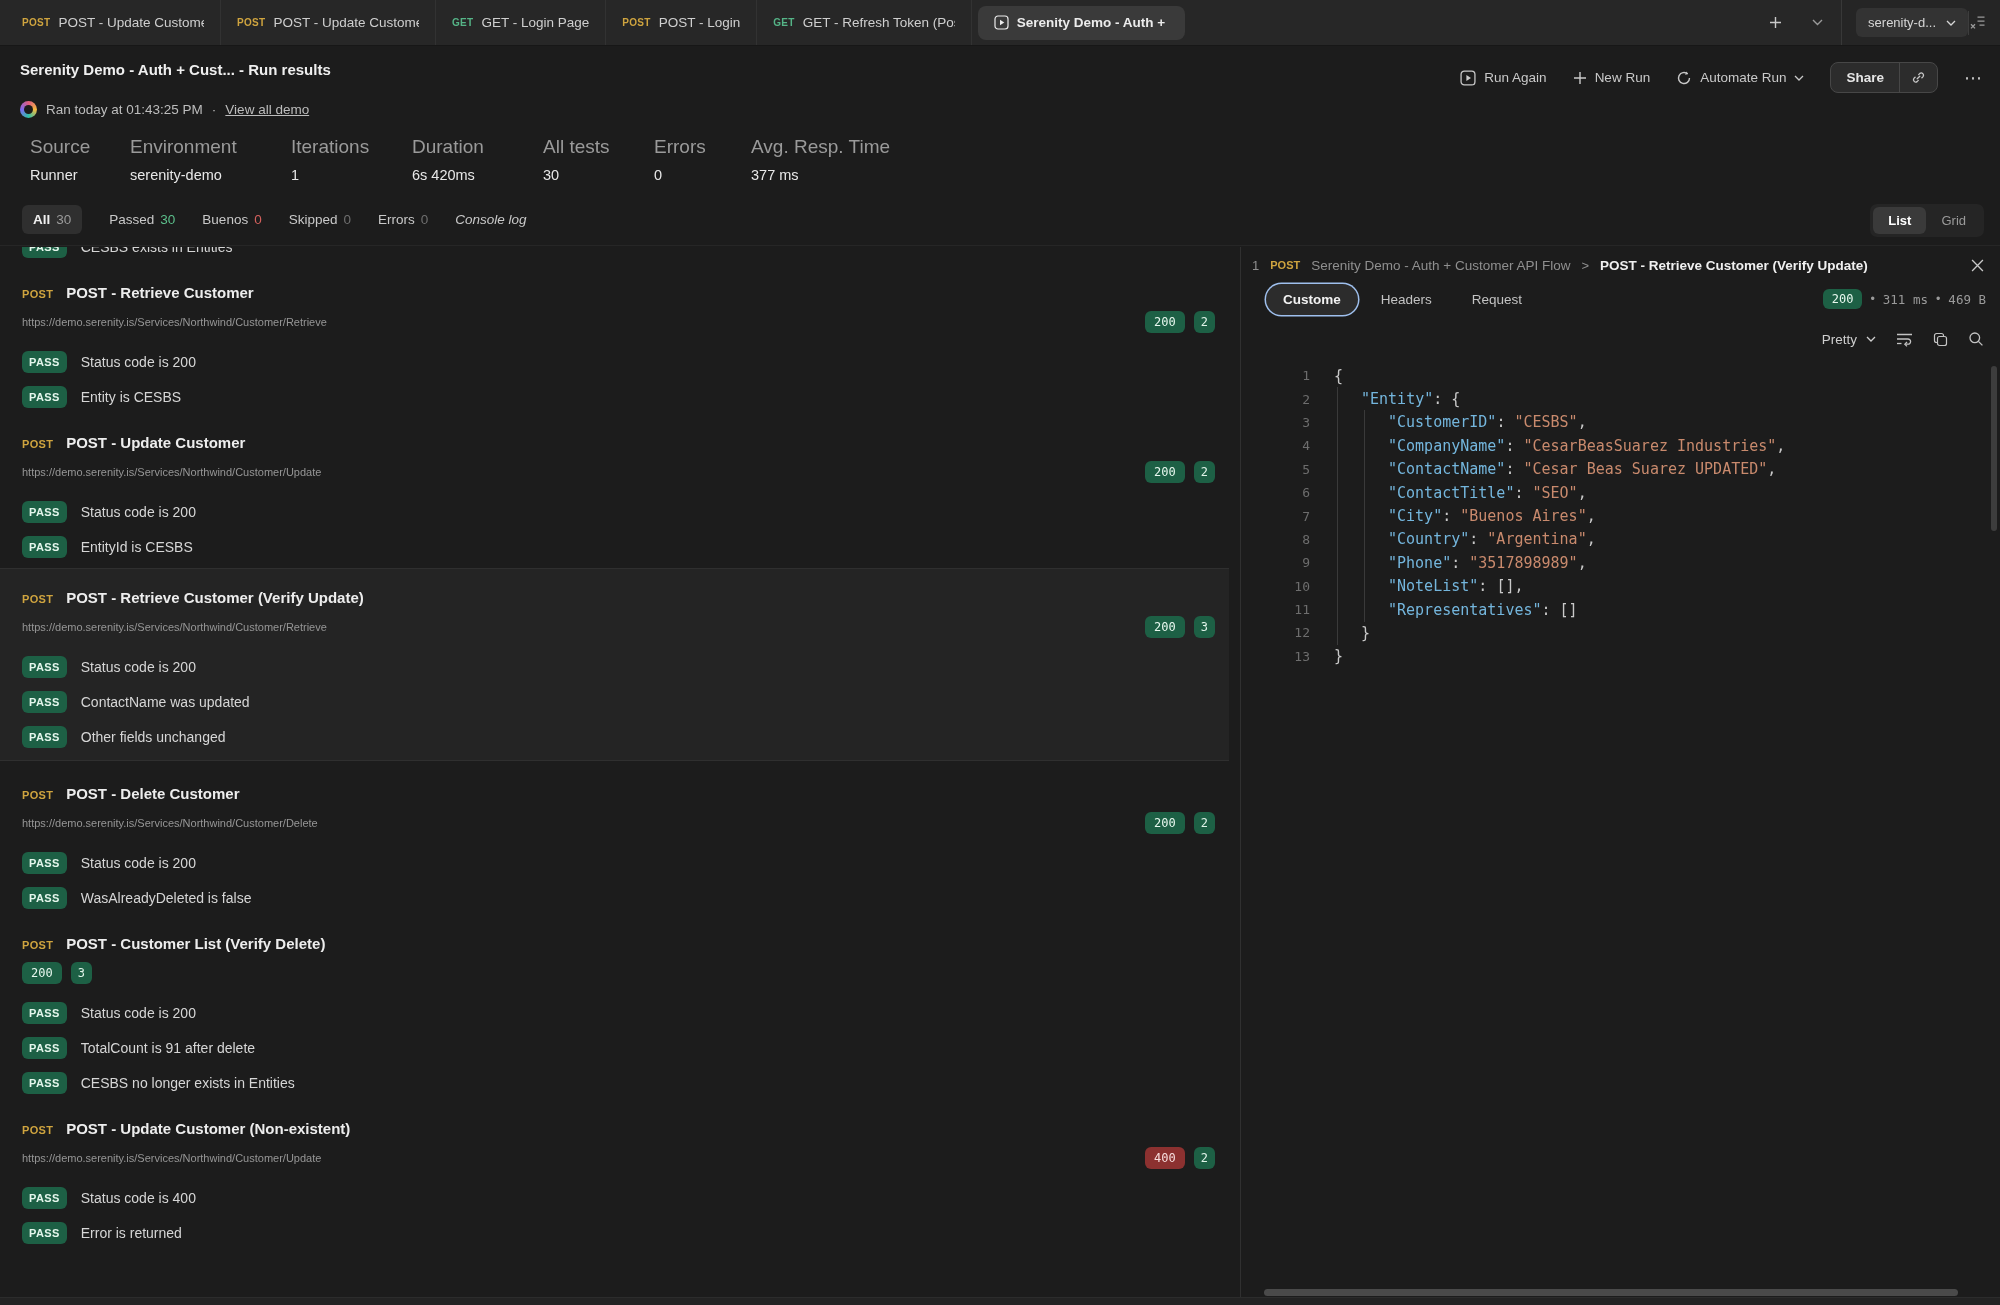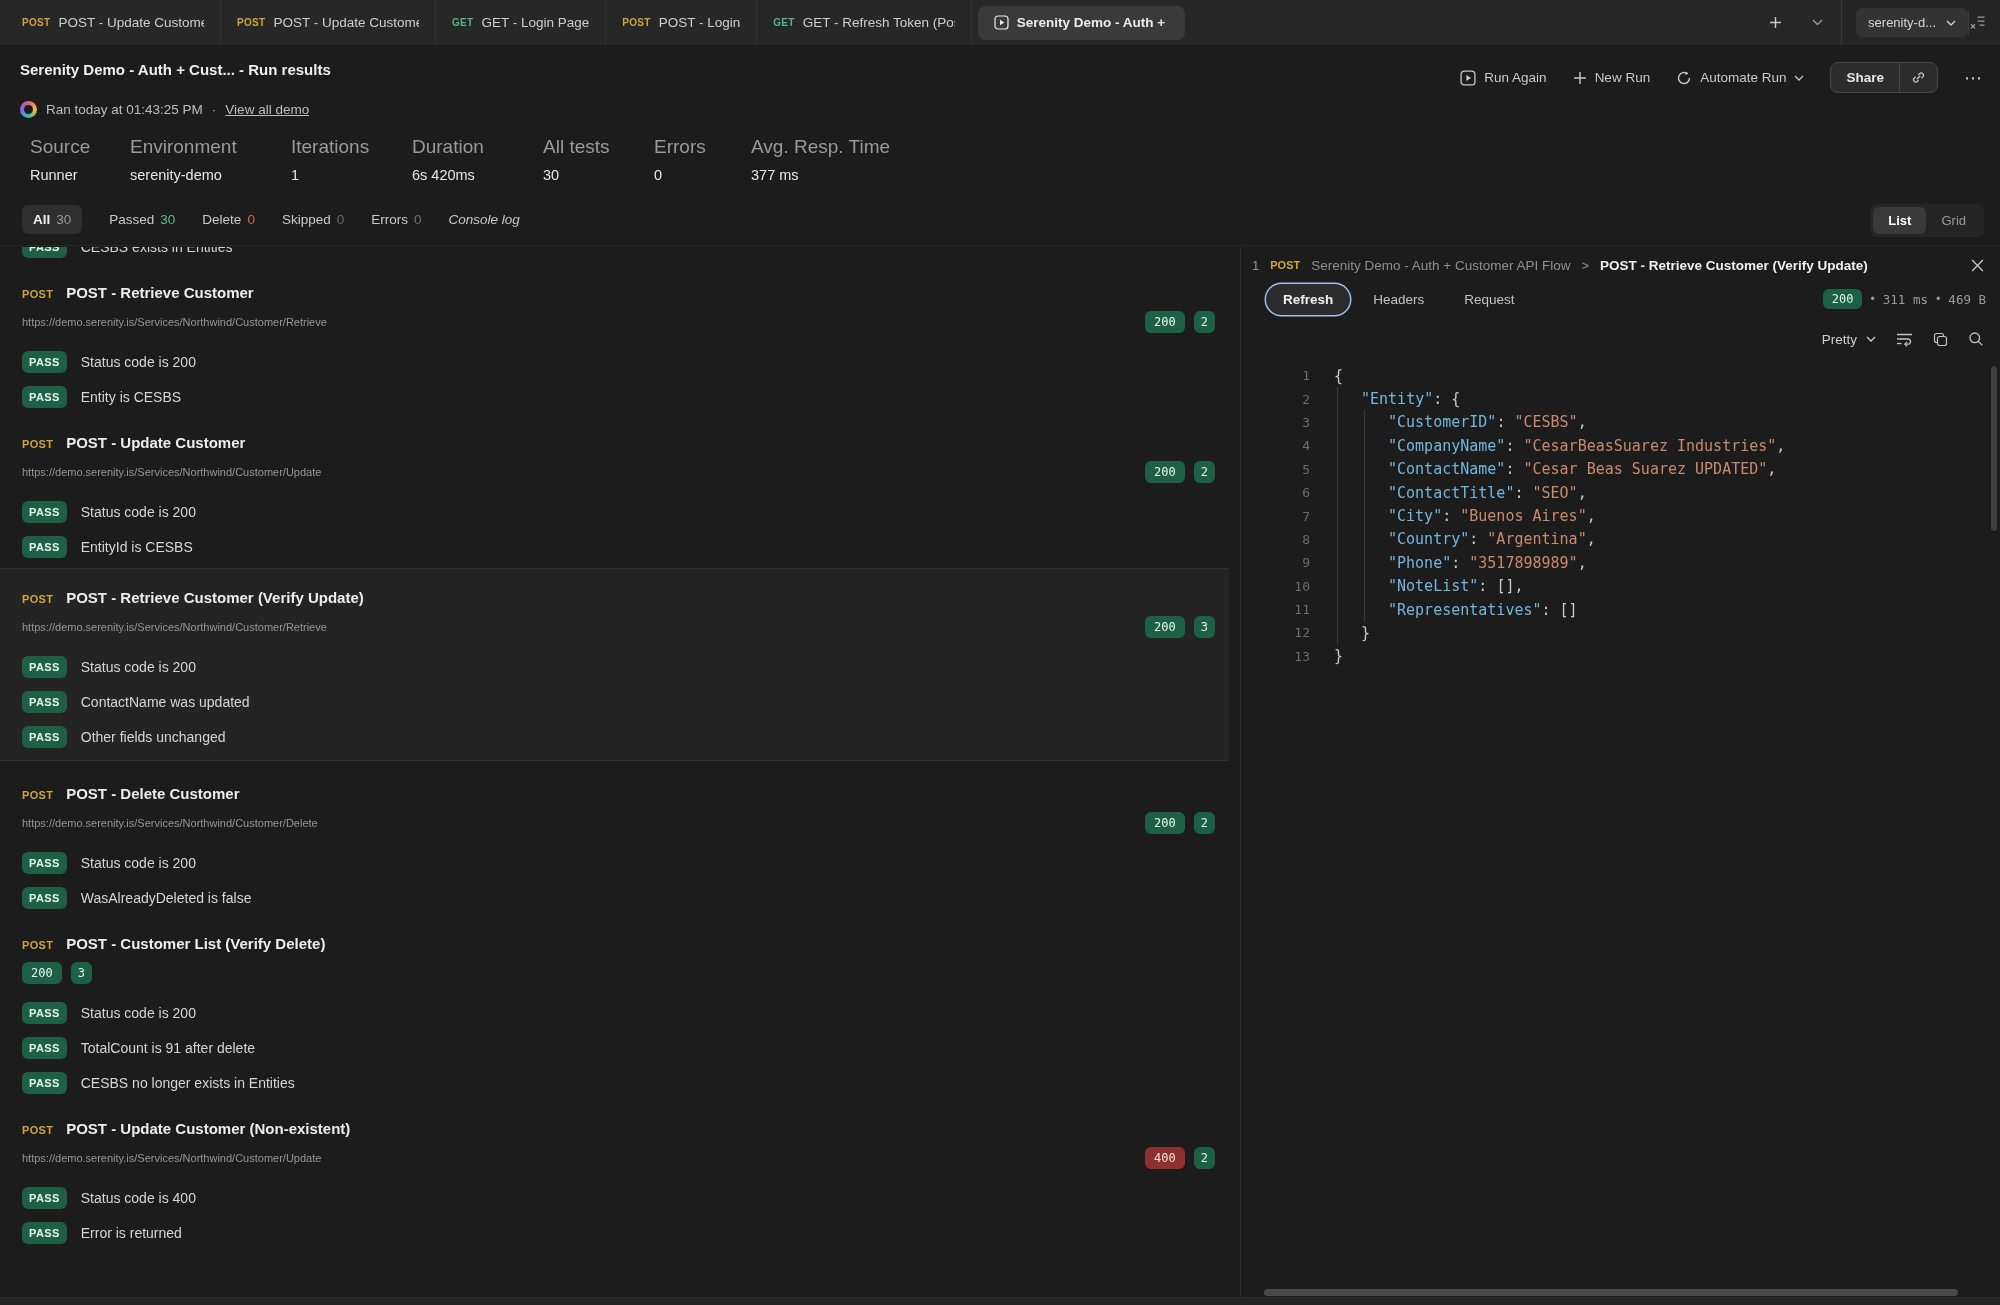--- a/index.html
+++ b/index.html
@@ -269,21 +269,21 @@
   <div class="filter-items">
       <div class="filter-item active">
     <span class="f-label">All</span>
     <span class="f-count">30</span>
   </div>
       <div class="filter-item">
     <span class="f-label">Passed</span>
     <span class="f-count green">30</span>
   </div>
       <div class="filter-item">
-    <span class="f-label">Delete</span>
+    <span class="f-label">Buenos</span>
     <span class="f-count red">0</span>
   </div>
       <div class="filter-item">
     <span class="f-label">Skipped</span>
     <span class="f-count dim">0</span>
   </div>
       <div class="filter-item">
     <span class="f-label">Errors</span>
     <span class="f-count dim">0</span>
   </div>
@@ -462,21 +462,21 @@
       <span class="resp-name">POST - Retrieve Customer (Verify Update)</span>
       <span class="close-btn">
         <svg width="13" height="13" viewBox="0 0 12 12">
             <path d="M1 1l10 10M11 1L1 11" stroke="currentColor" stroke-width="1.2"></path>
           </svg>
       </span>
     </div>
 
     <div class="resp-tabs-row">
       <span style="display:flex;gap:6px;" id="resp-tabs">
-          <div class="resp-tab active">Refresh</div>
+          <div class="resp-tab active">Custome</div>
           <div class="resp-tab">Headers</div>
           <div class="resp-tab">Request</div>
         </span>
       <span class="resp-meta">
         <span class="resp-status">200</span>
         <span>•</span>
         <span class="num">311 ms</span>
         <span>•</span>
         <span class="num">469 B</span>
       </span>

